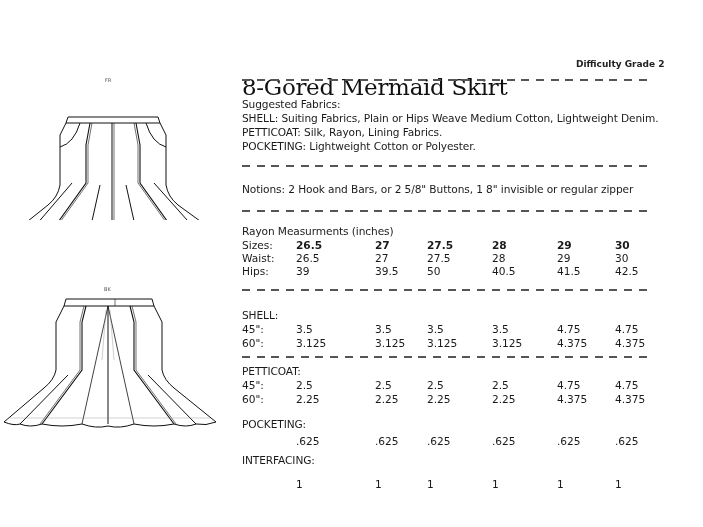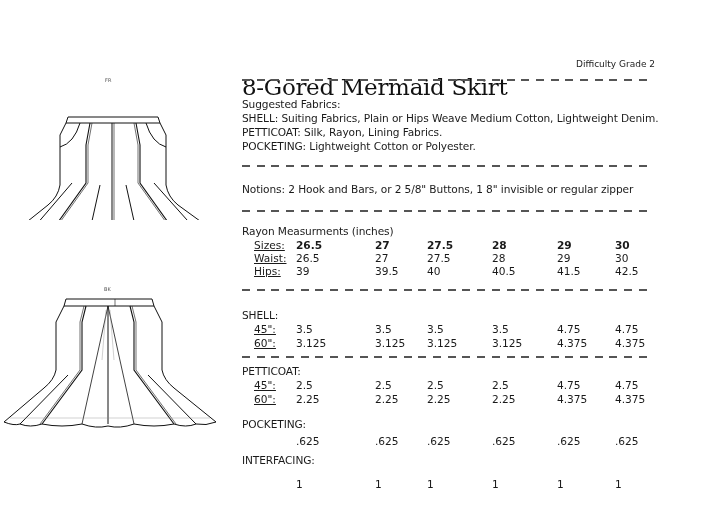--- a/index.html
+++ b/index.html
@@ -1,24 +1,24 @@
 <!DOCTYPE html>
 <html><head>
 <meta charset="utf-8">
 <style>
   html, body { margin: 0; padding: 0; background: #ffffff; }
   body { width: 703px; height: 527px; position: relative; overflow: hidden; font-family: "DejaVu Sans", sans-serif; color: #1a1a1a; }
   .abs { position: absolute; }
   .title { left: 242px; top: 43px; font-family: "DejaVu Serif", serif; font-size: 23px; letter-spacing: -0.3px; color: #111; white-space: nowrap; margin-top: 31px; }
-  .grade { left: 576px; top: 59px; font-size: 9px; color: #222; white-space: nowrap; }
+  .grade { left: 576px; top: 59px; font-size: 9px; color: #222; white-space: nowrap; font-weight: bold; }
   .dash { position: absolute; left: 242px; width: 410px; height: 1.6px;
           background: repeating-linear-gradient(to right, #555 0 8px, transparent 8px 14.7px); }
   .txt { font-size: 10.6px; line-height: 14px; white-space: nowrap; letter-spacing: -0.1px; text-align: right; }
   .row { position: absolute; left: 242px; height: 13px; font-size: 10.6px; line-height: 13px; white-space: nowrap; }
-  .row .lbl { position: absolute; left: 12px; text-decoration: underline; }
+  .row .lbl { position: absolute; left: 0; }
   .row .c { position: absolute; }
   .c0 { left: 54px; } .c1 { left: 133px; } .c2 { left: 185px; } .c3 { left: 250px; } .c4 { left: 315px; } .c5 { left: 373px; }
   .bold { font-weight: bold; }
   .view-label { font-size: 5px; color: #555; }
   svg { position: absolute; }
 </style>
 </head>
 <body>
 
 <div class="abs title">8-Gored Mermaid Skirt</div>
@@ -110,21 +110,21 @@
   <span class="c c1">27</span>
   <span class="c c2">27.5</span>
   <span class="c c3">28</span>
   <span class="c c4">29</span>
   <span class="c c5">30</span>
 </div>
 <div class="row" style="top:265px;">
   <span class="lbl">Hips:</span>
   <span class="c c0">39</span>
   <span class="c c1">39.5</span>
-  <span class="c c2">40</span>
+  <span class="c c2">50</span>
   <span class="c c3">40.5</span>
   <span class="c c4">41.5</span>
   <span class="c c5">42.5</span>
 </div>
 <div class="dash" style="top:289px"></div>
 
 <div class="abs txt" style="left:242px; top:308px;">SHELL:</div>
 <div class="row" style="top:323px;">
   <span class="lbl">45":</span>
   <span class="c c0">3.5</span>

